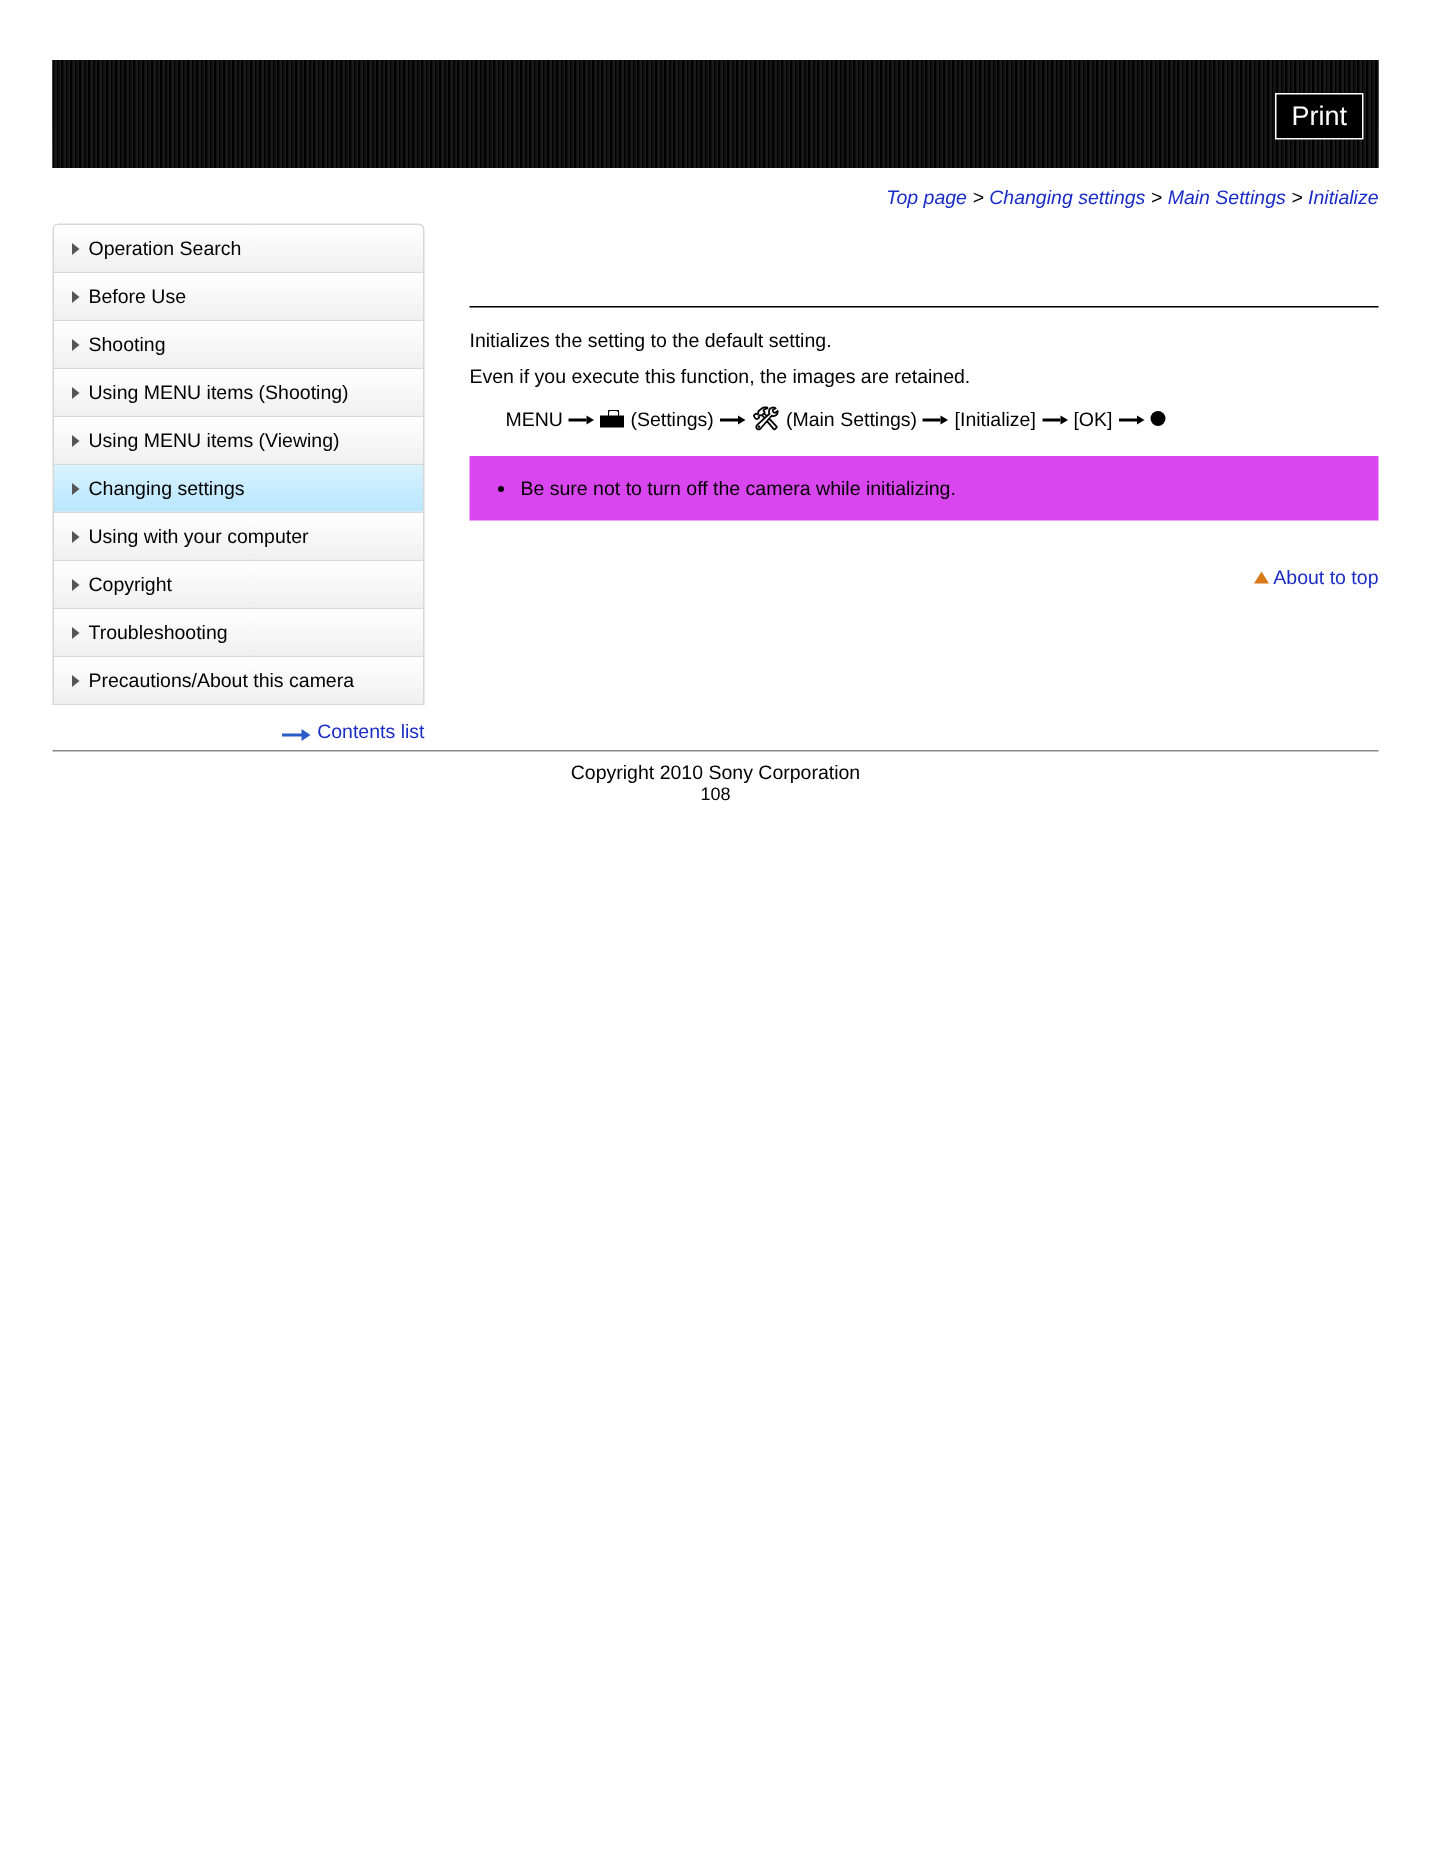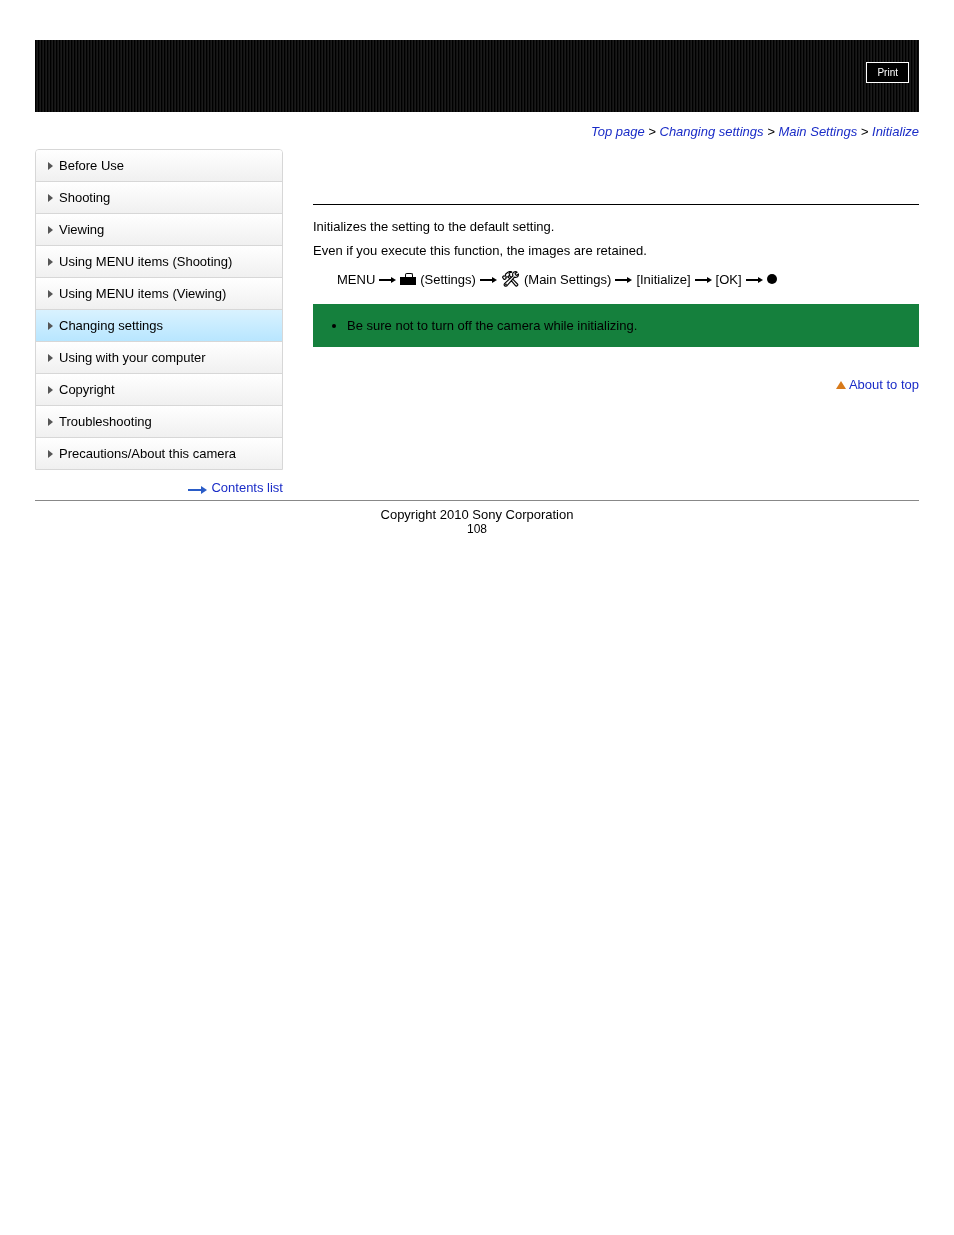--- a/index.html
+++ b/index.html
@@ -8,21 +8,21 @@
   .banner {
     height: 72px;
     background: repeating-linear-gradient(90deg, #000 0 1px, #111 1px 2px, #1a1a1a 2px 3px),
                 linear-gradient(#000 0%, #000 55%, #2b2b2b 80%, #3a3a3a 100%);
     position: relative;
     margin-bottom: 12px;
   }
   .print-btn {
     position: absolute; right: 10px; top: 22px;
     border: 1px solid #fff; color: #fff; background: #000;
-    padding: 4px 10px; font-size: 10px;
+    padding: 4px 10px; font-size: 18px;
     cursor: pointer;
   }
   .breadcrumb { text-align: right; color: #000; margin-bottom: 10px; font-size: 13px; font-style: italic; }
   .breadcrumb a { color: #1a2cc7; text-decoration: none; }
   .breadcrumb .last { color: #1a2cc7; }
   .layout { display: flex; gap: 30px; }
   .sidebar { width: 248px; flex-shrink: 0; }
   .sidebar ul { list-style: none; margin: 0; padding: 0;
     border: 1px solid #d7d7d7; border-radius: 4px 4px 0 0; overflow: hidden;
   }
@@ -48,21 +48,21 @@
   .body-text p { margin: 4px 0; line-height: 1.5; }
   .menu-path { margin: 10px 0 14px 24px; font-size: 13px; display: flex; align-items: center; flex-wrap: wrap; gap: 4px;}
   .path-arrow { display:inline-block; }
   .path-arrow::before { content:""; display:inline-block; width:12px; height:1.5px; background:#000; vertical-align:middle;}
   .path-arrow::after { content:""; display:inline-block; width:0;height:0;border-top:3px solid transparent;border-bottom:3px solid transparent;border-left:5px solid #000; vertical-align:middle;}
   .icon-toolbox { display:inline-block; width:16px; height:12px; position:relative; vertical-align:middle;}
   .icon-toolbox::before { content:""; position:absolute; left:0; bottom:0; width:16px; height:8px; background:#000;}
   .icon-toolbox::after { content:""; position:absolute; left:5px; top:0; width:6px; height:4px; border:1.5px solid #000; border-bottom:none; border-radius:2px 2px 0 0;}
   .icon-hammer { font-weight:bold; font-size:15px; }
   .icon-dot { display:inline-block; width:10px; height:10px; border-radius:50%; background:#000; vertical-align:middle;}
-  .note-box { background:#15803d; padding: 12px 16px; margin: 16px 0 30px; }
+  .note-box { background:#d946ef; padding: 12px 16px; margin: 16px 0 30px; }
   .note-box ul { margin:0; padding-left: 18px; }
   .note-box li { margin: 2px 0; }
   .backtop { text-align: right; margin: 10px 0 40px; }
   .backtop a { color:#1a2cc7; text-decoration:none; font-size:13px;}
   .tri-up { display:inline-block; width:0;height:0;border-left:5px solid transparent;border-right:5px solid transparent;border-bottom:8px solid #d87a1a; margin-right:3px; vertical-align:baseline;}
   .bottom-hr { border:none; border-top:1px solid #888; margin:4px 0 6px; }
   .copyright { text-align:center; font-size:13px; margin-top:6px;}
   .page-num { text-align:center; font-size:12px; }
 </style>
 </head>
@@ -83,33 +83,33 @@
     <span>&gt;</span>
     <span class="last">Initialize</span>
   </div>
 
   <div class="layout">
     <nav class="sidebar">
       <ul>
         <li>
             <a href="#">
               <span class="caret"></span>
+              <span>Operation Search</span>
+            </a>
+          </li>
+        <li>
+            <a href="#">
+              <span class="caret"></span>
               <span>Before Use</span>
             </a>
           </li>
         <li>
             <a href="#">
               <span class="caret"></span>
               <span>Shooting</span>
-            </a>
-          </li>
-        <li>
-            <a href="#">
-              <span class="caret"></span>
-              <span>Viewing</span>
             </a>
           </li>
         <li>
             <a href="#">
               <span class="caret"></span>
               <span>Using MENU items (Shooting)</span>
             </a>
           </li>
         <li>
             <a href="#">

